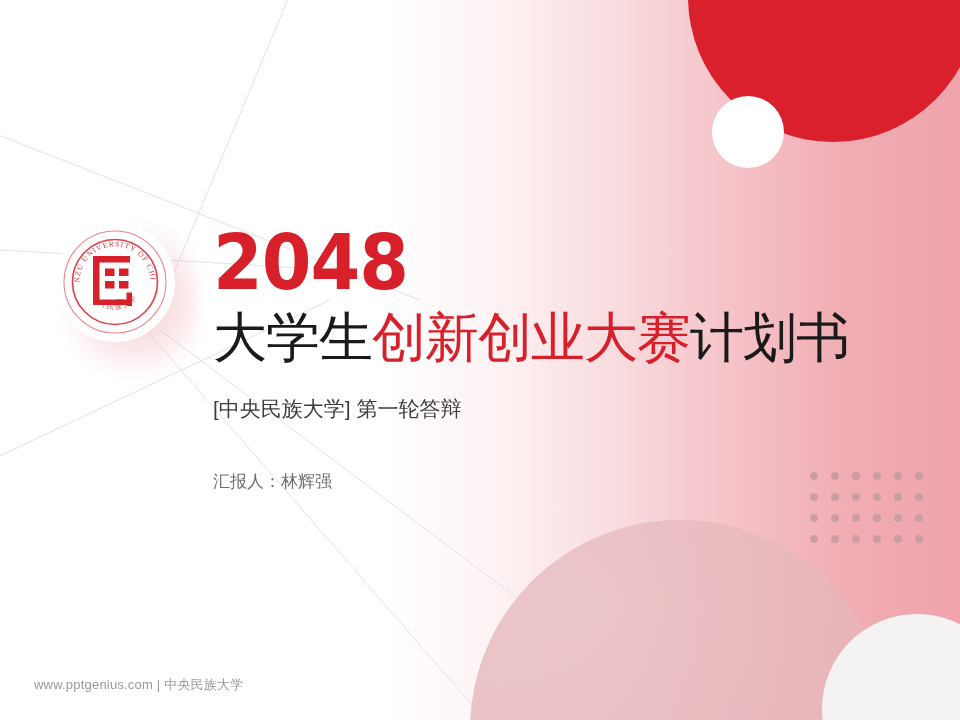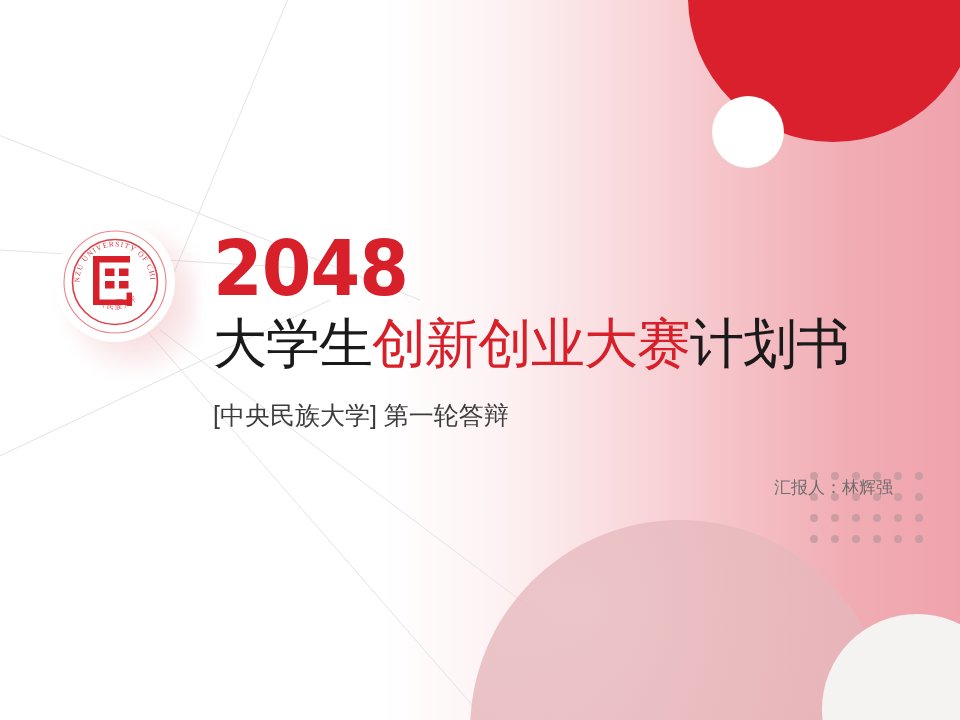--- a/index.html
+++ b/index.html
@@ -78,21 +78,21 @@
     width: 8px; height: 8px;
     border-radius: 50%;
     background: #c49aa0;
     opacity: .85;
   }
 
   
   #seal { position: absolute; left: 60px; top: 227px; width: 110px; height: 110px; }
 
   
-  #title-block { position: absolute; left: 213px; top: 228px; width: 680px; }
+  #title-block { position: absolute; left: 213px; top: 222px; width: 680px; }
 
   #year {
     font-size: 76px;
     line-height: 82px;
     font-weight: 700;
     color: #d8202a;
     letter-spacing: -1px;
     font-family: "DejaVu Sans", "Liberation Sans", sans-serif;
     transform: scaleX(.94);
     transform-origin: left center;
@@ -103,32 +103,31 @@
     line-height: 62px;
     font-weight: 400;
     color: #1a1a1a;
     white-space: nowrap;
     letter-spacing: -1px;
   }
   #headline .hl-red { color: #d8202a; }
 
   #subtitle {
     margin-top: 26px;
-    font-size: 25px;
+    font-size: 21px;
     line-height: 30px;
     color: #3c3c3c;
     font-weight: 400;
   }
   #meta { margin-top: 44px; }
   #meta div {
     font-size: 17px;
     line-height: 27px;
     color: #6e6e6e;
     font-weight: 400;
-    text-align: right;
   }
 
   
   #footer {
     position: absolute;
     left: 34px; bottom: 26px;
     font-size: 13px;
     color: #9a9a9a;
     letter-spacing: .2px;
   }
@@ -217,14 +216,15 @@
       <i style="background: rgb(196, 154, 160);"></i>
       <i style="background: rgb(196, 154, 160);"></i>
       <i style="background: rgb(196, 154, 160);"></i>
       <i style="background: rgb(196, 154, 160);"></i>
       <i style="background: rgb(196, 154, 160);"></i>
       <i style="background: rgb(196, 154, 160);"></i>
       <i style="background: rgb(196, 154, 160);"></i>
       <i style="background: rgb(196, 154, 160);"></i>
     </div>
 
+  <div id="footer">www.pptgenius.com | 中央民族大学</div>
 
 </div>
 
 </body></html>

